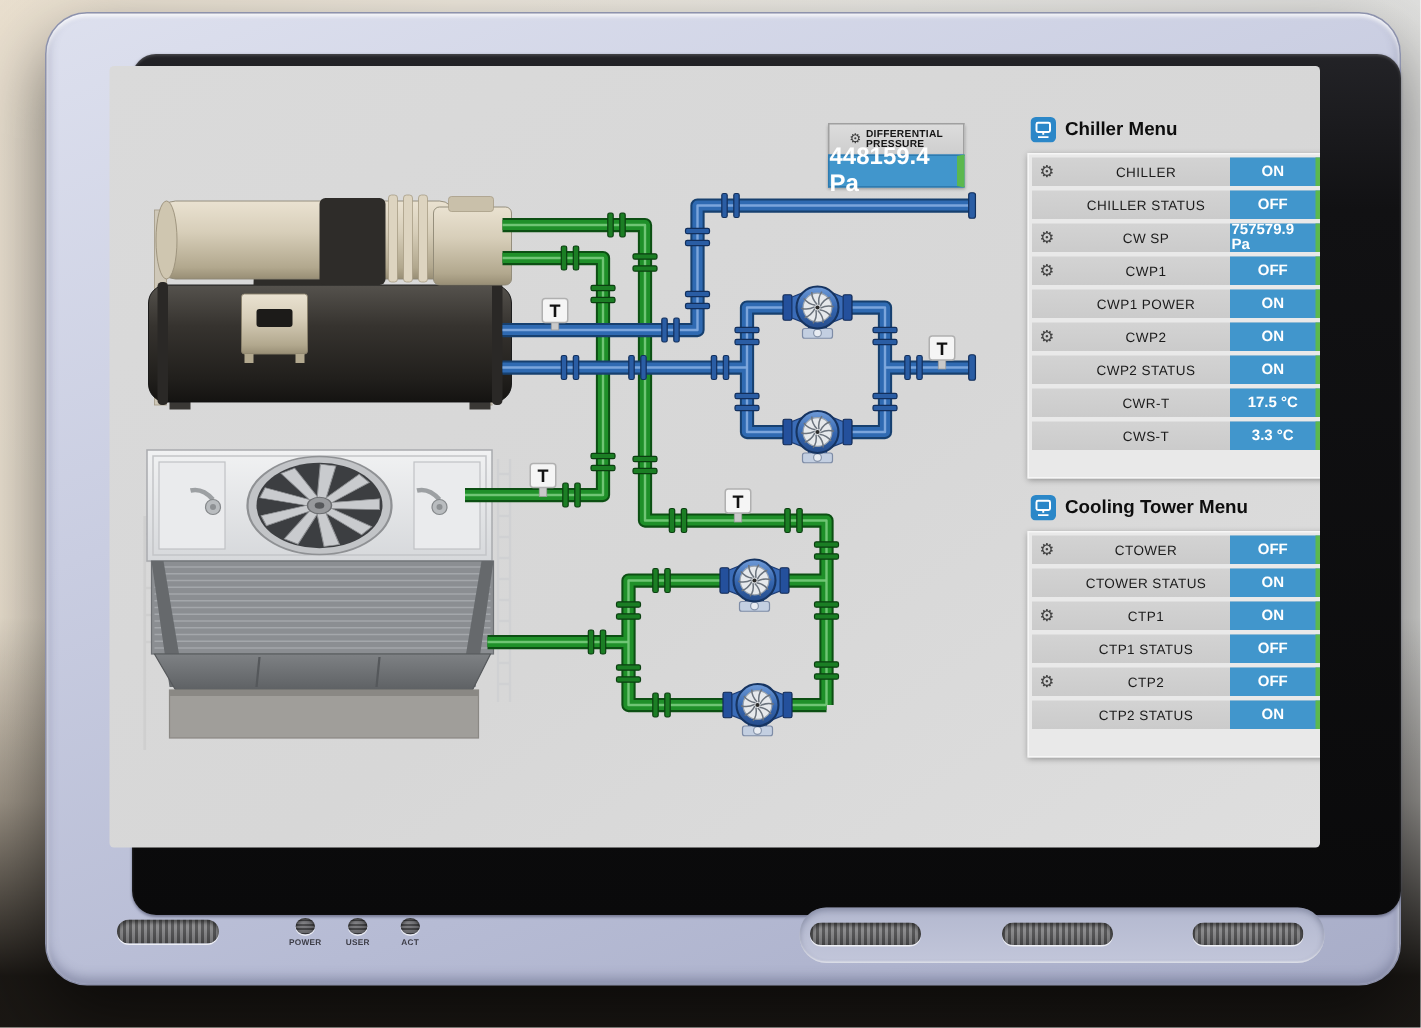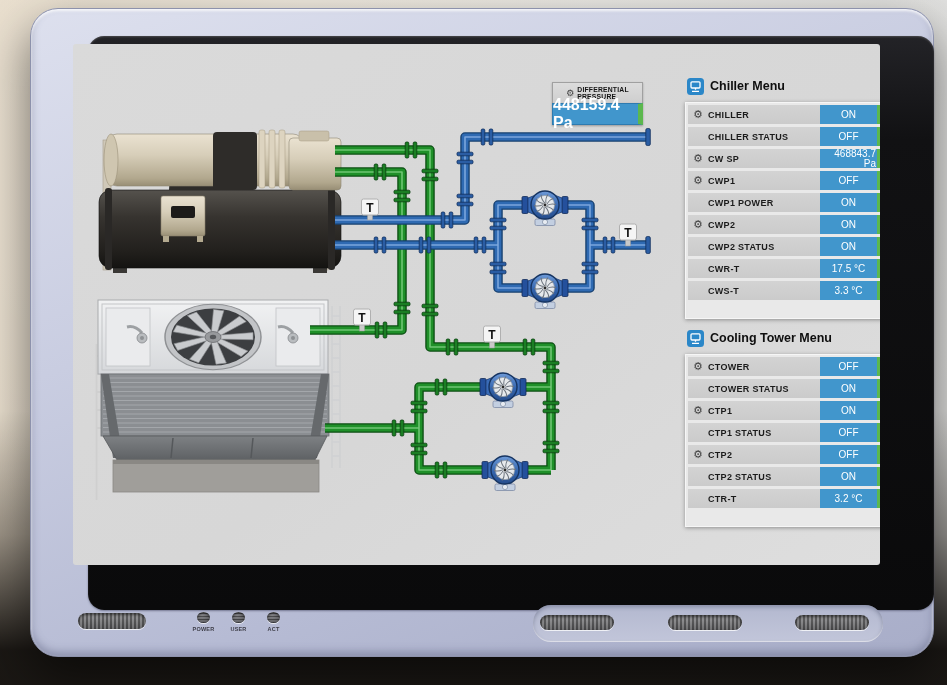--- a/index.html
+++ b/index.html
@@ -68,27 +68,27 @@
     background:#e9e9e9;border:1px solid #f6f6f6;padding:2px;
     box-shadow:0 1px 4px rgba(0,0,0,.35);
   }
   .menu-row{
     height:19px;margin-bottom:3px;background:linear-gradient(180deg,#d3d3d3,#cbcbcb);
     display:flex;align-items:center;position:relative;
   }
   .menu-row:last-child{margin-bottom:16px;}
   .menu-row .gear{font-size:11px;width:20px;text-align:center;flex:0 0 20px;cursor:pointer;}
   .row-label{
-    flex:1;font-size:9px;font-weight:bold;color:#1b1b1b;letter-spacing:.3px;
+    flex:1;text-align:center;font-size:9px;font-weight:normal;color:#1b1b1b;letter-spacing:.3px;
     white-space:nowrap;overflow:hidden;
   }
   .val-btn{
     flex:0 0 62px;height:19px;background:#4196cc;border-right:5px solid #5cb84e;
-    color:#fff;font-weight:normal;font-size:10px;line-height:9.5px;
-    display:flex;align-items:center;justify-content:center;text-align:right;
+    color:#fff;font-weight:bold;font-size:10px;line-height:9.5px;
+    display:flex;align-items:center;justify-content:center;text-align:left;
     cursor:pointer;overflow:hidden;padding:0 1px;box-sizing:border-box;
   }
 
   
   .grille{
     position:absolute;border-radius:9px;
     background:
       repeating-linear-gradient(90deg, rgba(0,0,0,.28) 0 2px, rgba(255,255,255,.12) 2px 4px),
       linear-gradient(180deg,#8e8e90,#5c5c5e);
     box-shadow:inset 0 2px 3px rgba(0,0,0,.55), 0 1px 0 rgba(255,255,255,.75);
@@ -377,21 +377,21 @@
             <div class="val-btn">ON</div>
           </div>
           <div class="menu-row">
             <span class="gear" style="visibility: hidden;">⚙</span>
             <span class="row-label">CHILLER STATUS</span>
             <div class="val-btn">OFF</div>
           </div>
           <div class="menu-row">
             <span class="gear">⚙</span>
             <span class="row-label">CW SP</span>
-            <div class="val-btn">468843.7 Pa</div>
+            <div class="val-btn">757579.9 Pa</div>
           </div>
           <div class="menu-row">
             <span class="gear">⚙</span>
             <span class="row-label">CWP1</span>
             <div class="val-btn">OFF</div>
           </div>
           <div class="menu-row">
             <span class="gear" style="visibility: hidden;">⚙</span>
             <span class="row-label">CWP1 POWER</span>
             <div class="val-btn">ON</div>
@@ -452,25 +452,20 @@
           <div class="menu-row">
             <span class="gear">⚙</span>
             <span class="row-label">CTP2</span>
             <div class="val-btn">OFF</div>
           </div>
           <div class="menu-row">
             <span class="gear" style="visibility: hidden;">⚙</span>
             <span class="row-label">CTP2 STATUS</span>
             <div class="val-btn">ON</div>
           </div>
-          <div class="menu-row">
-            <span class="gear" style="visibility: hidden;">⚙</span>
-            <span class="row-label">CTR-T</span>
-            <div class="val-btn">3.2 °C</div>
-          </div>
         </div>
     </div>
   </div>
 
   <div class="grille" style="left:78px;top:613px;width:68px;height:16px;"></div>
 
   <div class="led-group">
     <div class="led-item">
       <div class="led"></div>
       <div class="led-label">POWER</div>

